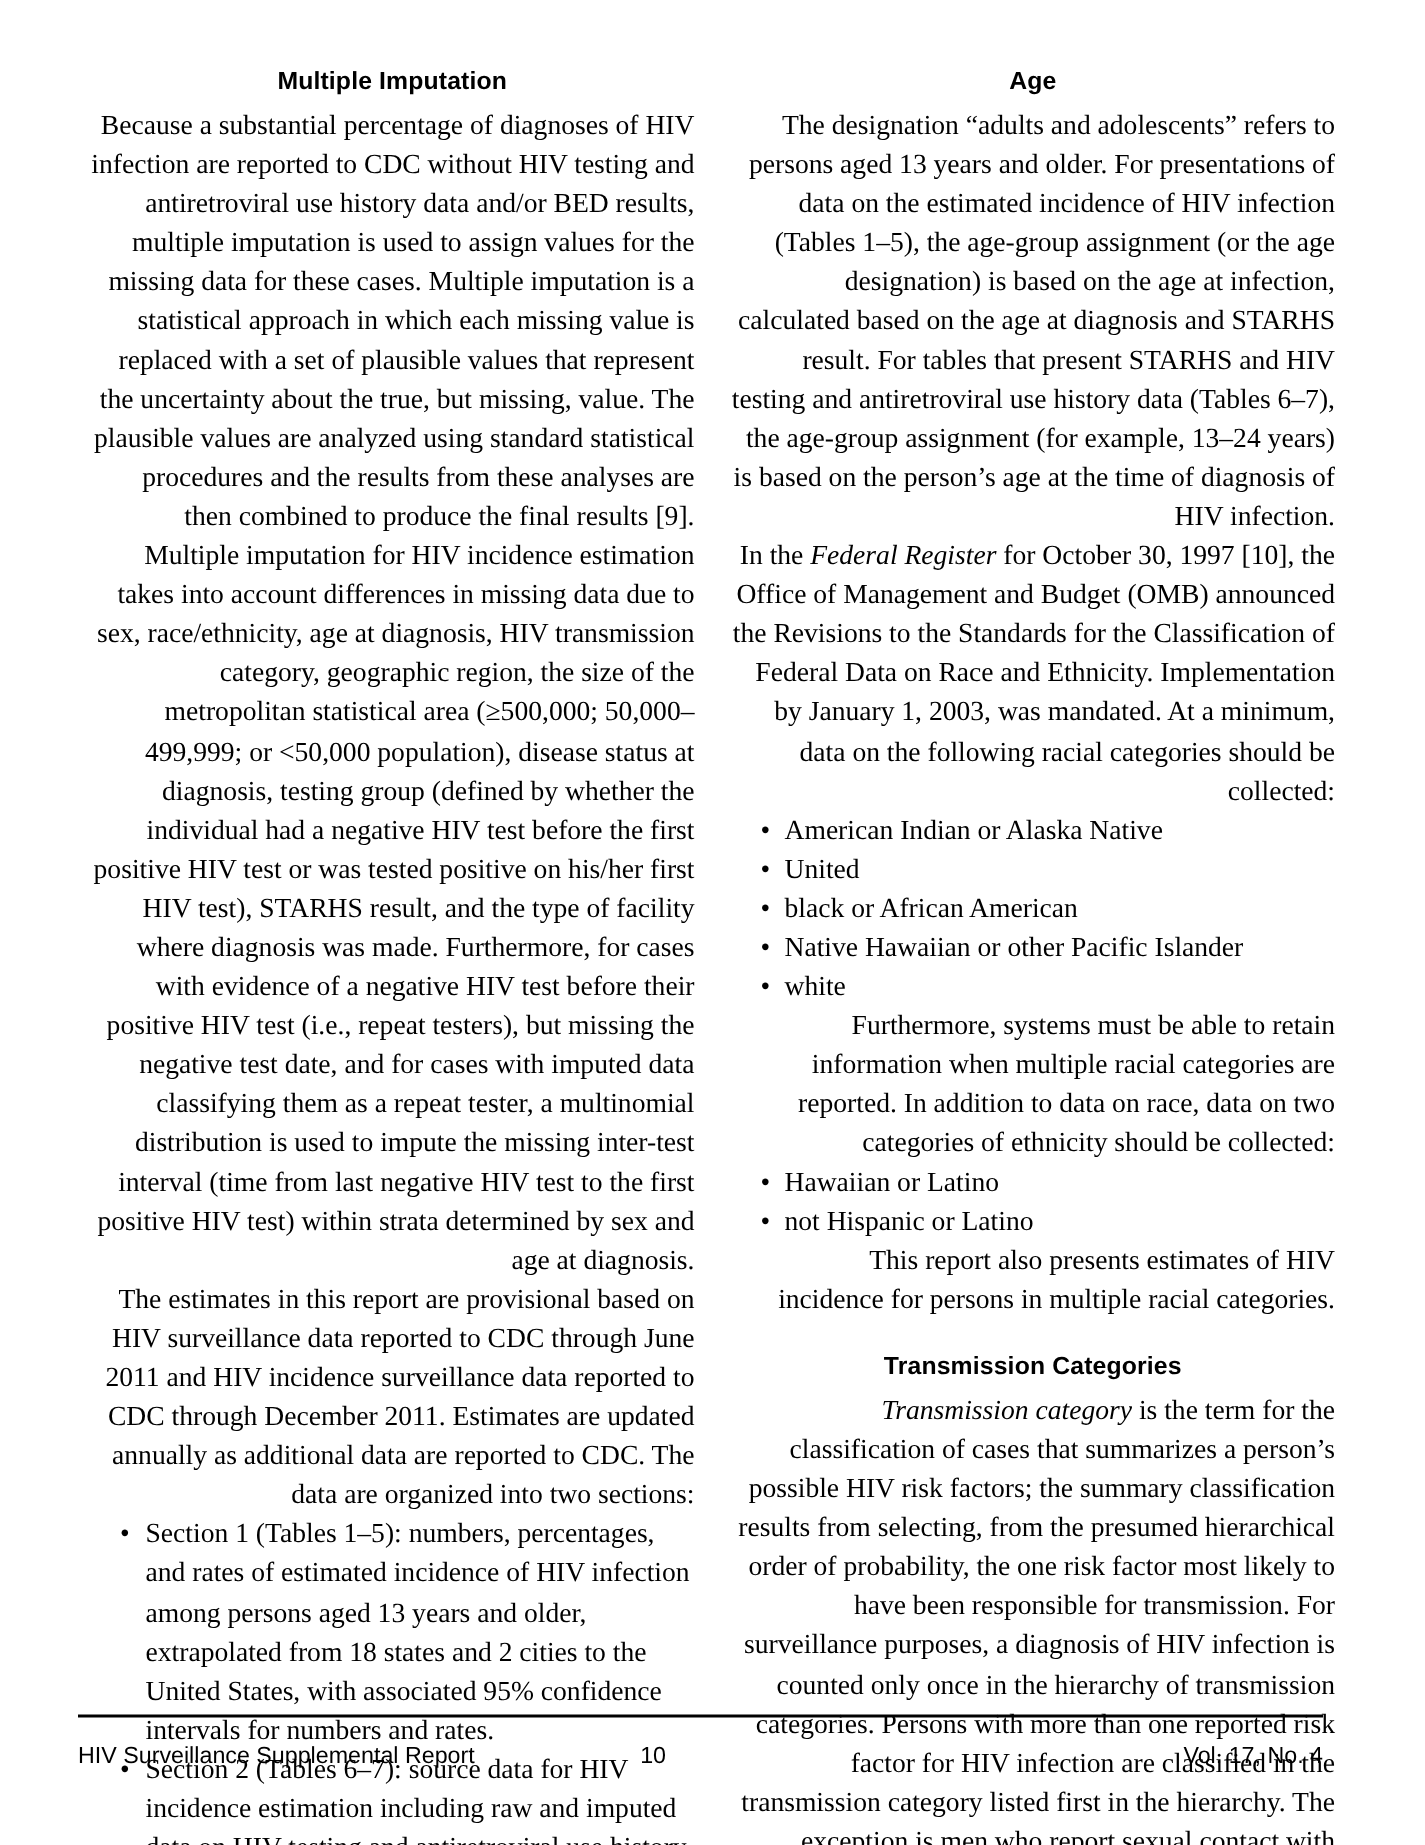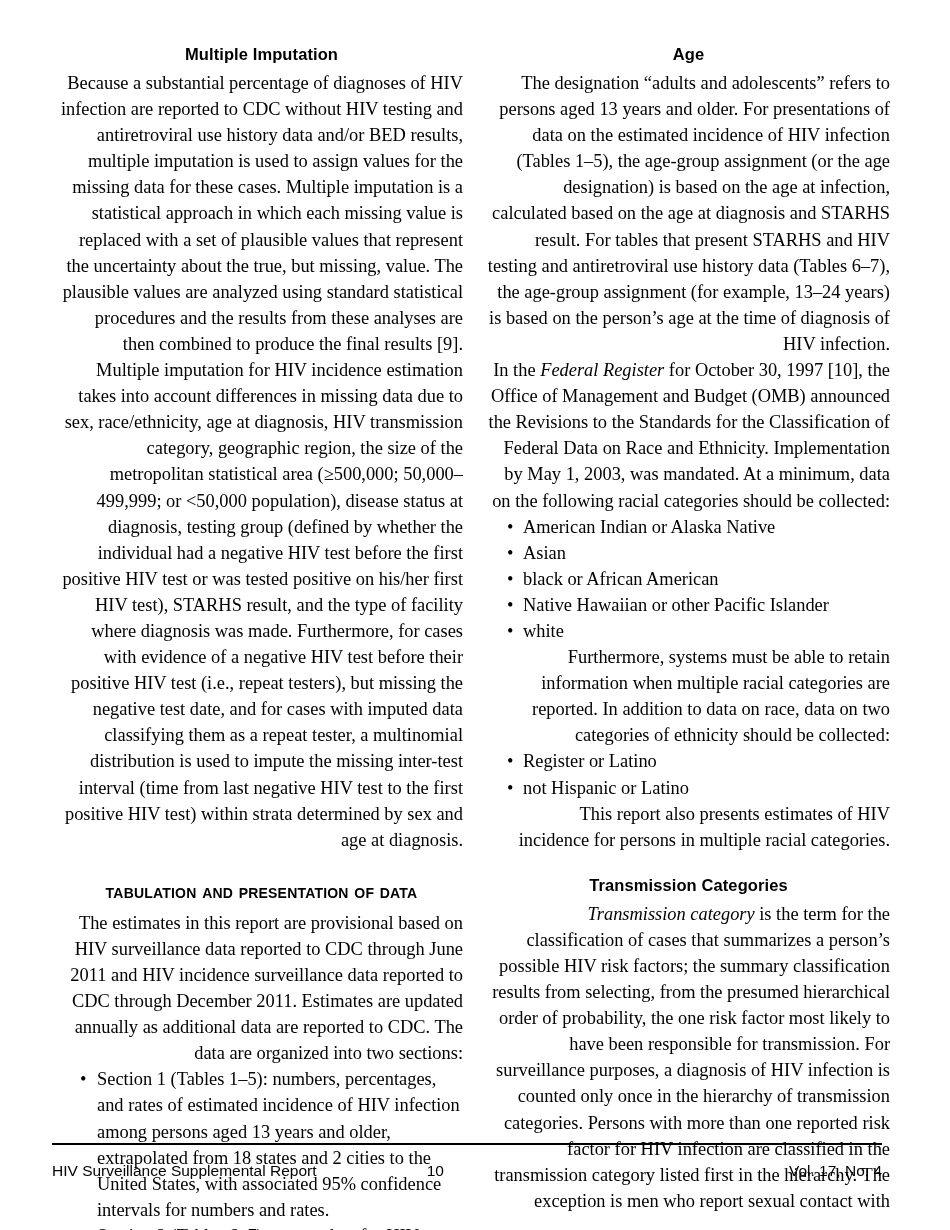--- a/index.html
+++ b/index.html
@@ -145,21 +145,20 @@
 <div class="page">
 
   <div class="columns">
 
     <div class="column">
 
       <h2 class="section-heading">Multiple Imputation</h2>
 
       <p class="body-par">Because a substantial percentage of diagnoses of HIV infection are reported to CDC without HIV testing and antiretroviral use history data and/or BED results, multiple imputation is used to assign values for the missing data for these cases. Multiple imputation is a statistical approach in which each missing value is replaced with a set of plausible values that represent the uncertainty about the true, but missing, value. The plausible values are analyzed using standard statistical procedures and the results from these analyses are then combined to produce the final results [9]. Multiple imputation for HIV incidence estimation takes into account differences in missing data due to sex, race/ethnicity, age at diagnosis, HIV transmission category, geographic region, the size of the metropolitan statistical area (≥500,000; 50,000–499,999; or &lt;50,000 population), disease status at diagnosis, testing group (defined by whether the individual had a negative HIV test before the first positive HIV test or was tested positive on his/her first HIV test), STARHS result, and the type of facility where diagnosis was made. Furthermore, for cases with evidence of a negative HIV test before their positive HIV test (i.e., repeat testers), but missing the negative test date, and for cases with imputed data classifying them as a repeat tester, a multinomial distribution is used to impute the missing inter-test interval (time from last negative HIV test to the first positive HIV test) within strata determined by sex and age at diagnosis.</p>
 
-      <h2 class="major-heading">Tabulation and Presentation of Data</h2>
 
       <p class="body-par">The estimates in this report are provisional based on HIV surveillance data reported to CDC through June 2011 and HIV incidence surveillance data reported to CDC through December 2011. Estimates are updated annually as additional data are reported to CDC. The data are organized into two sections:</p>
 
       <ul class="bullet-list">
         <li>
           <span class="bullet-glyph">•</span>
           <span>Section 1 (Tables 1–5): numbers, percentages, and rates of estimated incidence of HIV infection among persons aged 13 years and older, extrapolated from 18 states and 2 cities to the United States, with associated 95% confidence intervals for numbers and rates.</span>
         </li>
         <li>
           <span class="bullet-glyph">•</span>
@@ -169,51 +168,51 @@
 
     </div>
 
     <div class="column">
 
       <h2 class="section-heading">Age</h2>
 
       <p class="body-par">The designation “adults and adolescents” refers to persons aged 13 years and older. For presentations of data on the estimated incidence of HIV infection (Tables 1–5), the age-group assignment (or the age designation) is based on the age at infection, calculated based on the age at diagnosis and STARHS result. For tables that present STARHS and HIV testing and antiretroviral use history data (Tables 6–7), the age-group assignment (for example, 13–24 years) is based on the person’s age at the time of diagnosis of HIV infection.</p>
 
 
-      <p class="body-par"><span>In the </span><i>Federal Register</i><span> for October 30, 1997 [10], the Office of Management and Budget (OMB) announced the Revisions to the Standards for the Classification of Federal Data on Race and Ethnicity. Implementation by May 1, 2003, was mandated. At a minimum, data on the following racial categories should be collected:</span></p>
+      <p class="body-par"><span>In the </span><i>Federal Register</i><span> for October 30, 1997 [10], the Office of Management and Budget (OMB) announced the Revisions to the Standards for the Classification of Federal Data on Race and Ethnicity. Implementation by January 1, 2003, was mandated. At a minimum, data on the following racial categories should be collected:</span></p>
 
       <ul class="bullet-list tight">
         <li>
           <span class="bullet-glyph">•</span>
           <span>American Indian or Alaska Native</span>
         </li>
         <li>
           <span class="bullet-glyph">•</span>
-          <span>Asian</span>
+          <span>United</span>
         </li>
         <li>
           <span class="bullet-glyph">•</span>
           <span>black or African American</span>
         </li>
         <li>
           <span class="bullet-glyph">•</span>
           <span>Native Hawaiian or other Pacific Islander</span>
         </li>
         <li>
           <span class="bullet-glyph">•</span>
           <span>white</span>
         </li>
       </ul>
 
       <p class="body-par indented">Furthermore, systems must be able to retain information when multiple racial categories are reported. In addition to data on race, data on two categories of ethnicity should be collected:</p>
 
       <ul class="bullet-list tight">
         <li>
           <span class="bullet-glyph">•</span>
-          <span>Register or Latino</span>
+          <span>Hawaiian or Latino</span>
         </li>
         <li>
           <span class="bullet-glyph">•</span>
           <span>not Hispanic or Latino</span>
         </li>
       </ul>
 
       <p class="body-par indented">This report also presents estimates of HIV incidence for persons in multiple racial categories.</p>
 
       <h2 class="section-heading spaced-above">Transmission Categories</h2>

